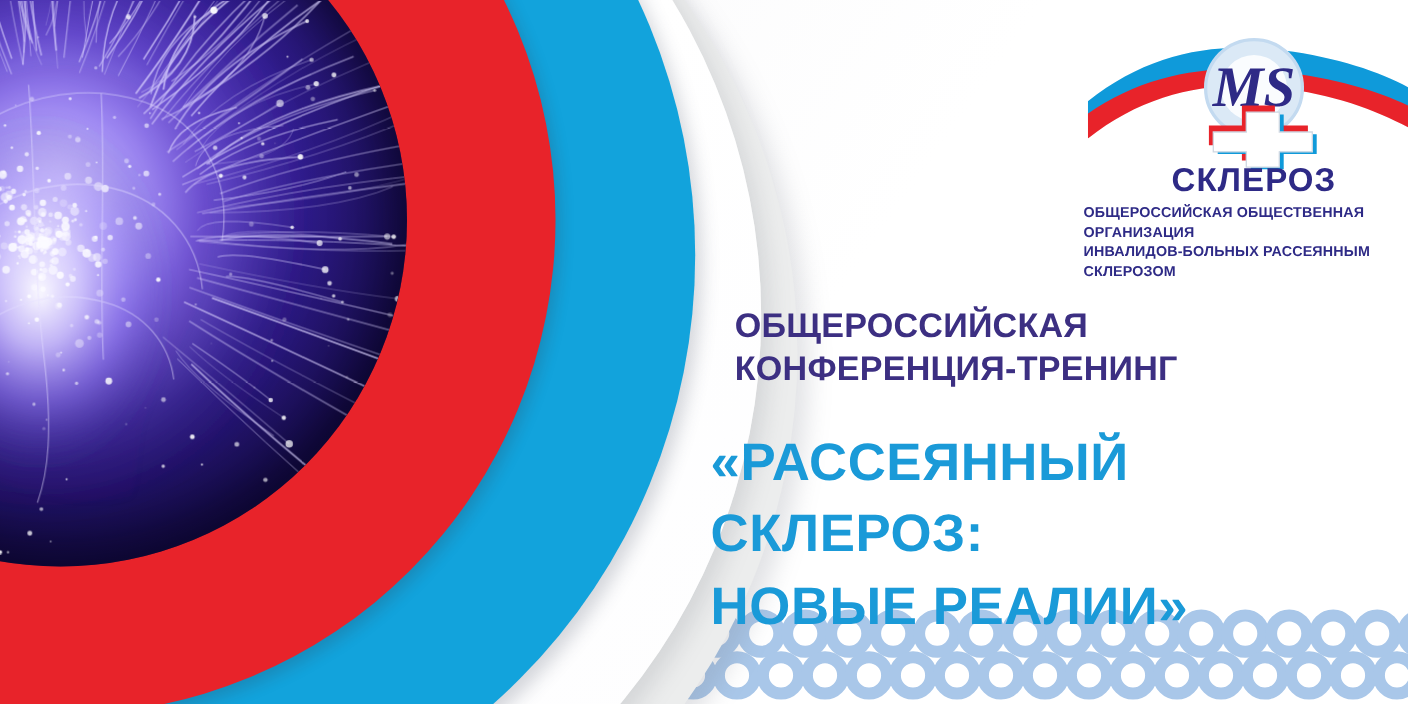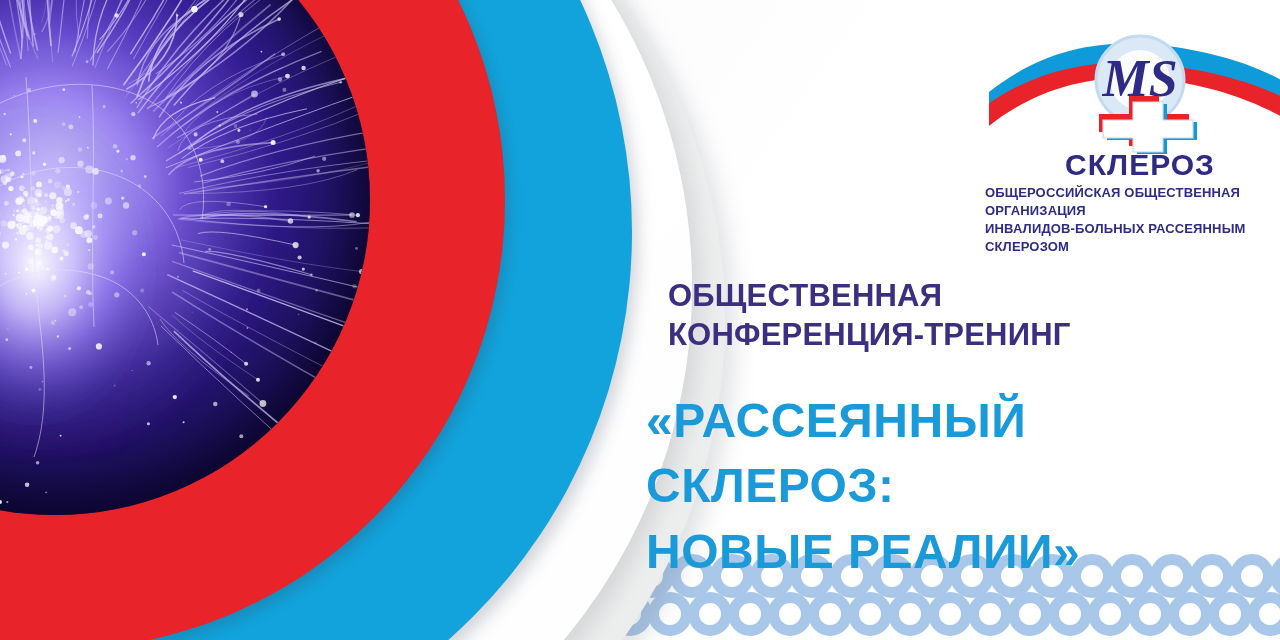--- a/index.html
+++ b/index.html
@@ -867,21 +867,21 @@
             <circle cx="559.6" cy="372.5" r="2.11" opacity="0.72"></circle>
             <circle cx="203.5" cy="61.5" r="2.28" opacity="0.24"></circle>
             <circle cx="518.6" cy="405.5" r="1.89" opacity="0.31"></circle>
             <circle cx="405.2" cy="291.6" r="1.39" opacity="0.61"></circle>
             <circle cx="303.6" cy="87.0" r="0.55" opacity="0.83"></circle>
           </g>
       </g>
     </svg>
   </div>
 
-  <div class="conf-kicker">ОБЩЕСТВЕННАЯ
+  <div class="conf-kicker">ОБЩЕРОССИЙСКАЯ
 КОНФЕРЕНЦИЯ-ТРЕНИНГ</div>
   <div class="conf-title">«РАССЕЯННЫЙ СКЛЕРОЗ:
 НОВЫЕ РЕАЛИИ»</div>
 
   <div class="logo">
     <svg class="logo-mark" viewBox="0 0 310 120">
       <defs>
         <clipPath id="ribbonClip">
           <path d="M4 58 C60 14 118 4 182 12 C238 19 282 36 306 52
                    L306 88 C276 70 232 52 178 46 C118 39 58 49 4 92 Z"></path>

